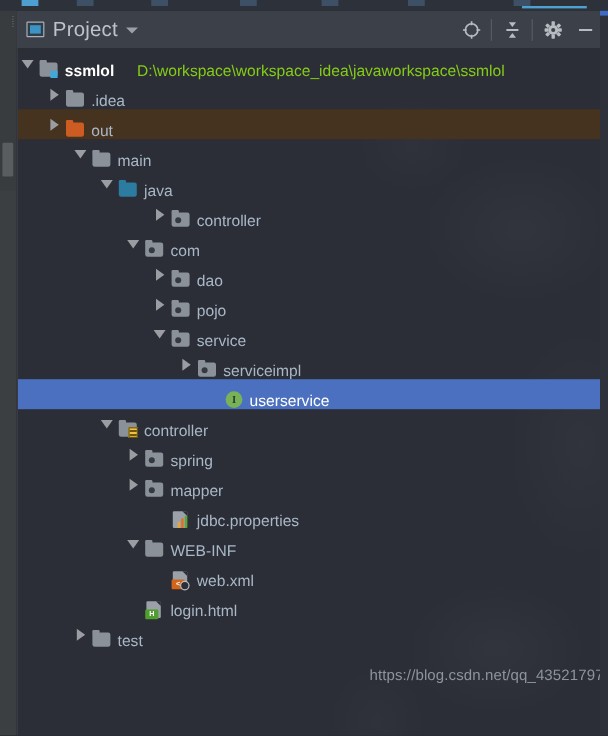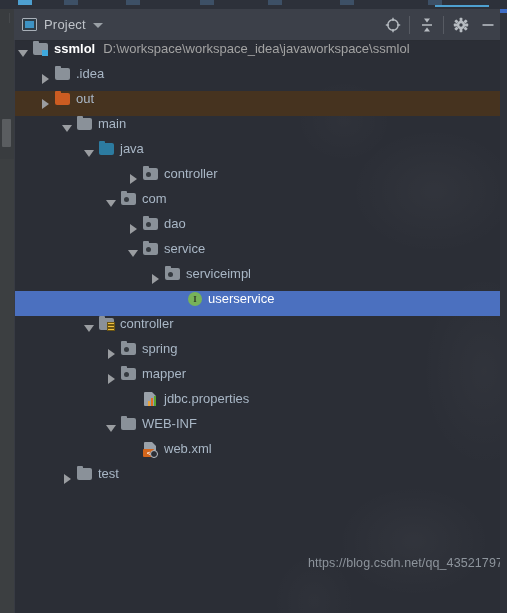--- a/index.html
+++ b/index.html
@@ -113,21 +113,21 @@
     align-items: center;
     justify-content: center;
   }
   .proj-icon i {
     display: block;
     width: 9px; height: 7px;
     background: #3d93c4;
   }
   .header .title {
     color: #bfc3c9;
-    font-size: 13px;
+    font-size: 17px;
     letter-spacing: .2px;
   }
   .caret-down {
     width: 0; height: 0;
     border-left: 5px solid transparent;
     border-right: 5px solid transparent;
     border-top: 5px solid #9aa0a6;
     margin-top: 2px;
   }
   .header .tools {
@@ -168,21 +168,21 @@
       radial-gradient(ellipse 90px 140px at 470px 330px, rgba(255,255,255,.026), rgba(255,255,255,0) 70%),
       radial-gradient(ellipse 110px 80px at 400px 500px, rgba(255,255,255,.030), rgba(255,255,255,0) 70%),
       radial-gradient(ellipse 70px 60px at 330px 80px, rgba(255,255,255,.018), rgba(255,255,255,0) 70%),
       radial-gradient(ellipse 60px 70px at 300px 560px, rgba(255,255,255,.020), rgba(255,255,255,0) 70%);
     pointer-events: none;
   }
   .row {
     position: relative;
     height: 25px;
     display: flex;
-    align-items: flex-start;
+    align-items: flex-end;
     white-space: nowrap;
     font-size: 13px;
     color: #a9b7c6;
   }
   .row.selected {
     background: #4b70bf;
     color: #ffffff;
   }
   .row.excluded {
     background: #46331f;
@@ -210,23 +210,23 @@
 
   .ico {
     position: relative;
     width: 18px; height: 16px;
     flex: 0 0 18px;
     margin-right: 3px;
   }
   .label { padding-left: 1px; }
   .label.bold { font-weight: bold; color: #ffffff; }
   .sublabel {
-    color: #a3a3a3;
+    color: #84cc16;
     font-size: 13px;
-    margin-left: 8px;
+    margin-left: 19px;
   }
 
   
   .folder {
     position: absolute;
     left: 1px; top: 2px;
     width: 15px; height: 12px;
     background: #8a9199;
     border-radius: 1px 2px 2px 2px;
   }
@@ -535,20 +535,32 @@
           </span>
           <span class="ico">
             <span class="folder">
               <span class="dot"></span>
             </span>
           </span>
           <span class="label">dao</span>
         </div>
         <div class="row">
           <span style="flex: 0 0 110px; height: 25px;"></span>
+          <span class="twisty collapsed">
+            <i></i>
+          </span>
+          <span class="ico">
+            <span class="folder">
+              <span class="dot"></span>
+            </span>
+          </span>
+          <span class="label">pojo</span>
+        </div>
+        <div class="row">
+          <span style="flex: 0 0 110px; height: 25px;"></span>
           <span class="twisty expanded">
             <i></i>
           </span>
           <span class="ico">
             <span class="folder">
               <span class="dot"></span>
             </span>
           </span>
           <span class="label">service</span>
         </div>
@@ -636,20 +648,30 @@
           <span style="flex: 0 0 110px; height: 25px;"></span>
           <span class="twisty none"></span>
           <span class="ico">
             <span class="file">
               <span class="tag orange">&lt;</span>
             </span>
           </span>
           <span class="label">web.xml</span>
         </div>
         <div class="row">
+          <span style="flex: 0 0 88px; height: 25px;"></span>
+          <span class="twisty none"></span>
+          <span class="ico">
+            <span class="file">
+              <span class="tag green">H</span>
+            </span>
+          </span>
+          <span class="label">login.html</span>
+        </div>
+        <div class="row">
           <span style="flex: 0 0 44px; height: 25px;"></span>
           <span class="twisty collapsed">
             <i></i>
           </span>
           <span class="ico">
             <span class="folder"></span>
           </span>
           <span class="label">test</span>
         </div>
       </div>

